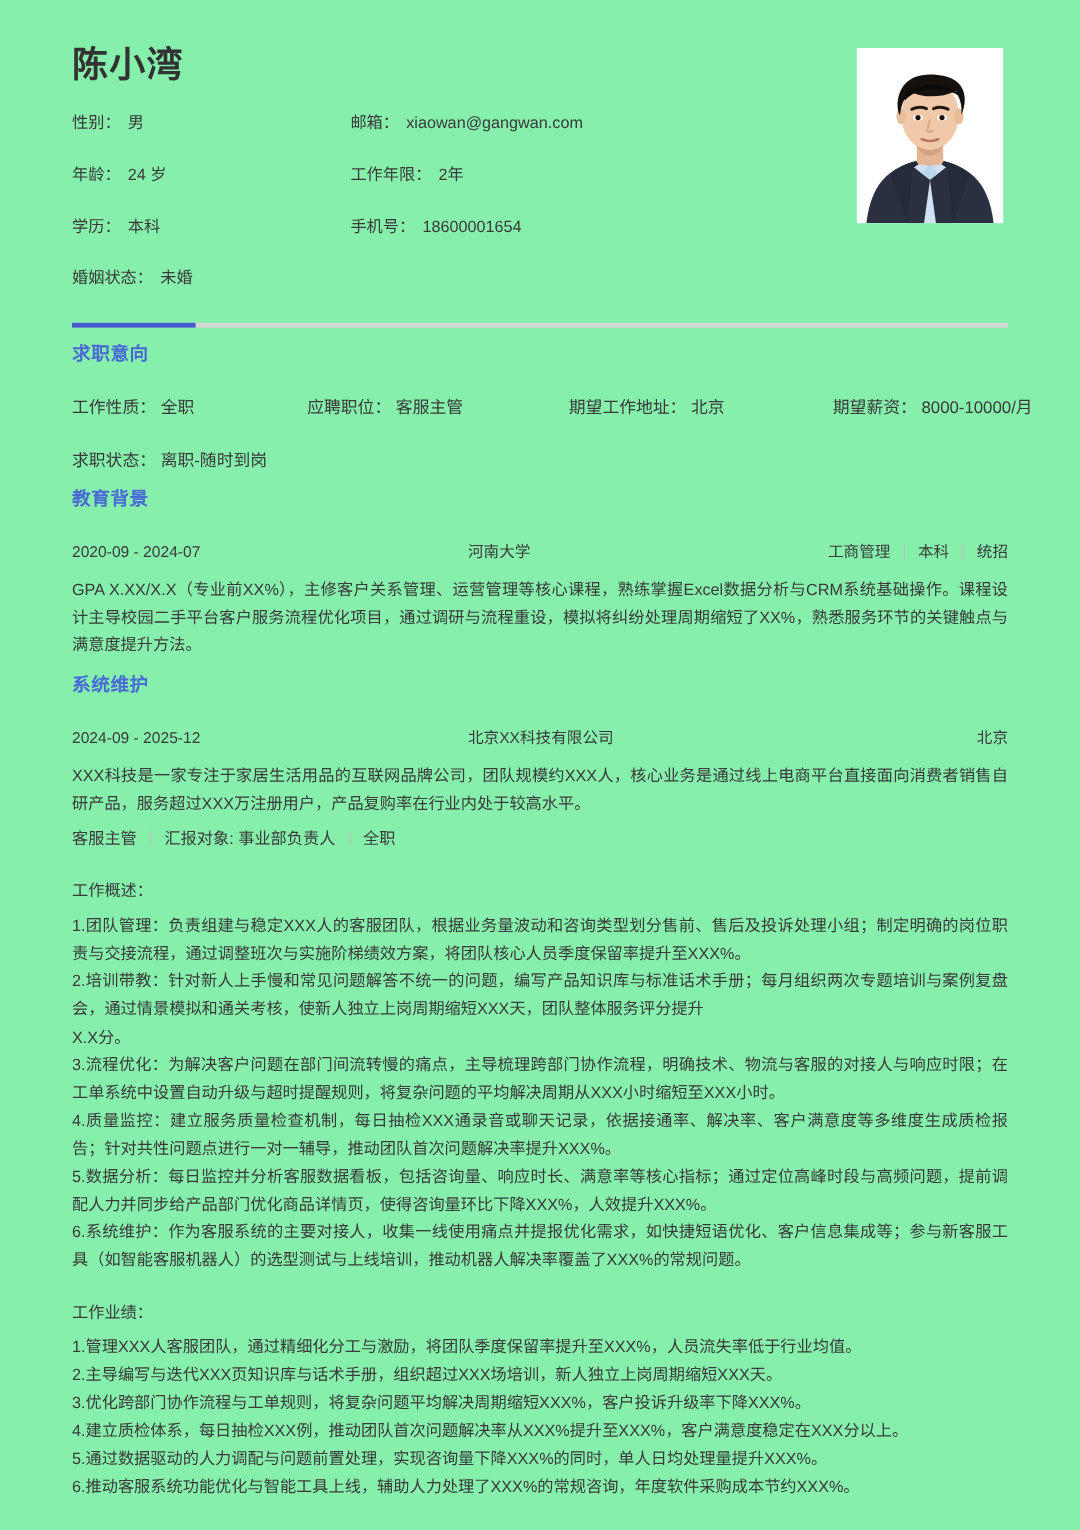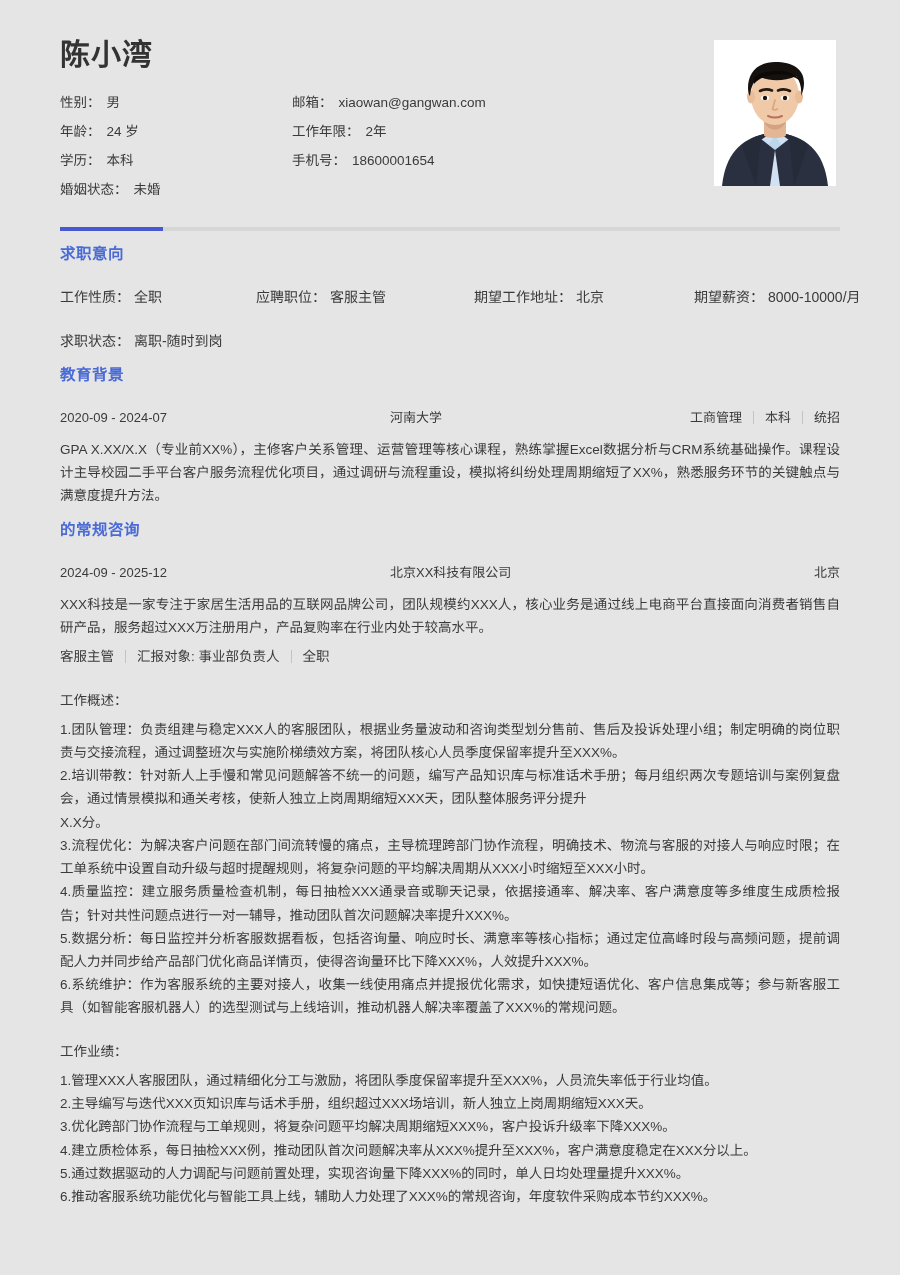--- a/index.html
+++ b/index.html
@@ -10,21 +10,21 @@
   body {
     font-family: "Liberation Sans", "DejaVu Sans", sans-serif;
     color: #333333;
     font-size: 13px;
     line-height: 1.5;
     -webkit-font-smoothing: antialiased;
   }
   .page {
     width: 900px;
     min-height: 1275px;
-    background: #e5e5e5;
+    background: #86efac;
     padding: 0;
     position: relative;
     overflow: hidden;
   }
   .inner {
     padding: 0 60px;
   }
 
   
   .header {
@@ -38,21 +38,21 @@
     font-size: 30px;
     font-weight: bold;
     color: #333333;
     letter-spacing: 1px;
     line-height: 1.15;
     margin-bottom: 20px;
   }
   .basic-grid {
     display: grid;
     grid-template-columns: 232px auto;
-    row-gap: 9px;
+    row-gap: 23px;
   }
   .field {
     display: flex;
     align-items: baseline;
     font-size: 13.5px;
     color: #3a3a3a;
     white-space: nowrap;
   }
   .field .fl { color: #3a3a3a; }
   .field .fv { color: #3a3a3a; margin-left: 6px; }
@@ -276,21 +276,21 @@
             <span class="sep"></span>
             <span class="seg">统招</span>
           </span>
         </div>
       </div>
 
       <div class="para">GPA X.XX/X.X（专业前XX%），主修客户关系管理、运营管理等核心课程，熟练掌握Excel数据分析与CRM系统基础操作。课程设计主导校园二手平台客户服务流程优化项目，通过调研与流程重设，模拟将纠纷处理周期缩短了XX%，熟悉服务环节的关键触点与满意度提升方法。</div>
     </div>
 
     <div class="section">
-      <div class="section-title">的常规咨询</div>
+      <div class="section-title">系统维护</div>
 
       <div class="meta-row">
         <div class="col-date">2024-09 - 2025-12</div>
         <div class="col-mid">北京XX科技有限公司</div>
         <div class="col-right">北京</div>
       </div>
 
       <div class="para">XXX科技是一家专注于家居生活用品的互联网品牌公司，团队规模约XXX人，核心业务是通过线上电商平台直接面向消费者销售自研产品，服务超过XXX万注册用户，产品复购率在行业内处于较高水平。</div>
 
       <div class="para tight">

